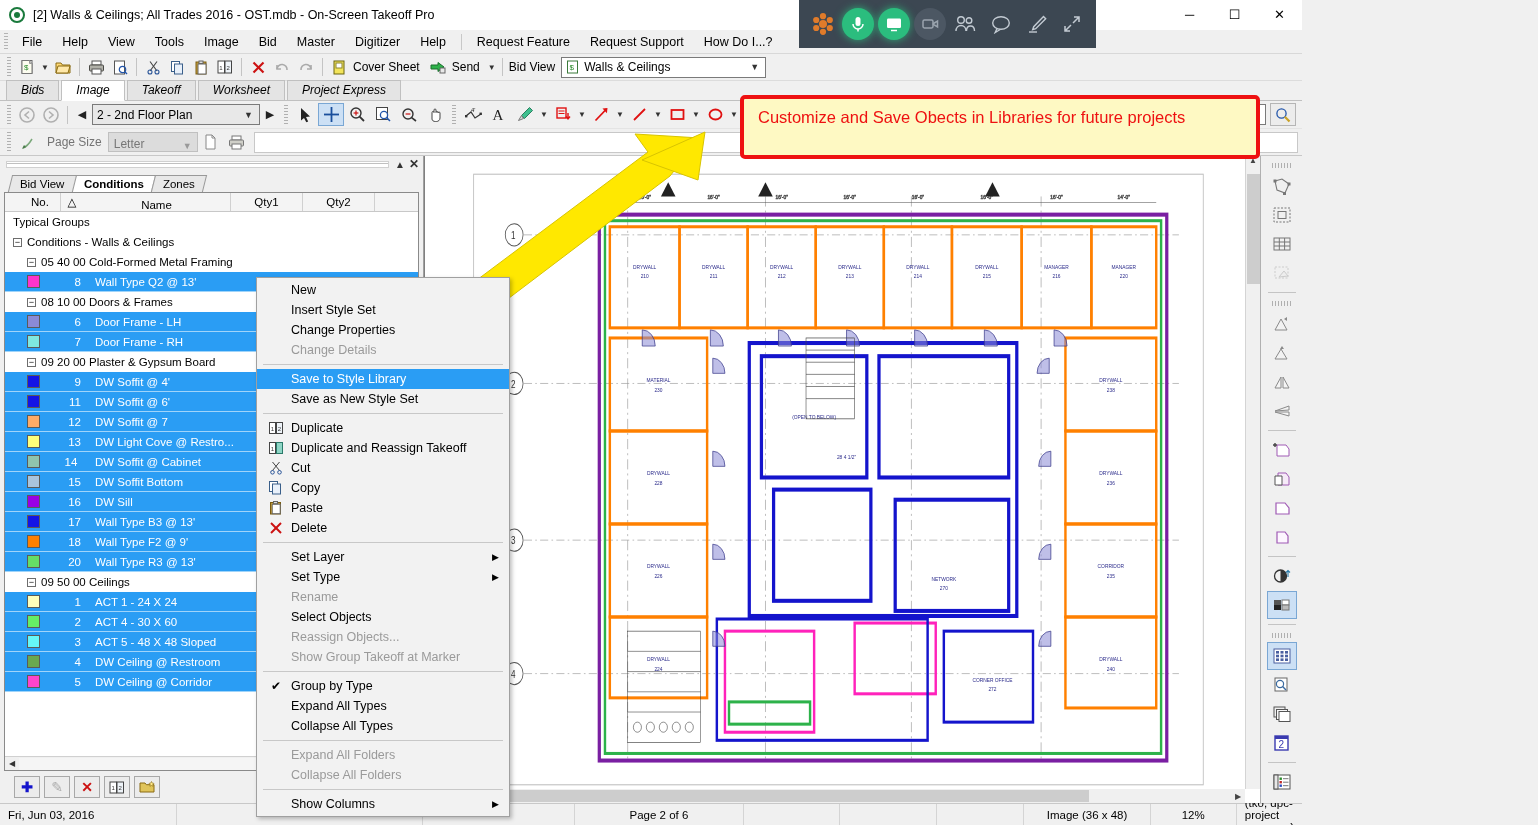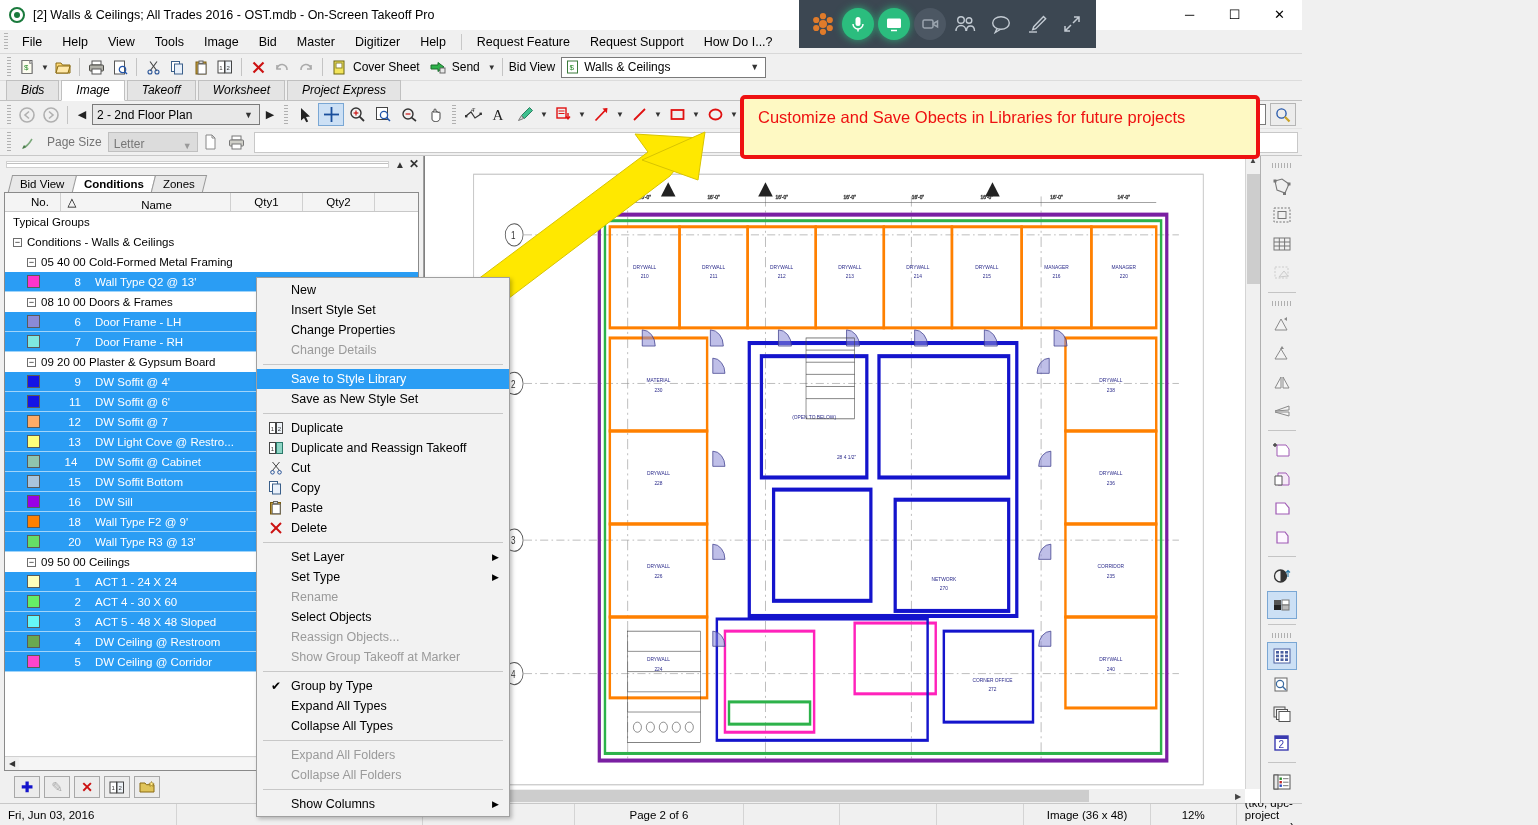--- a/index.html
+++ b/index.html
@@ -692,20 +692,29 @@
               <div class="colName">DW Soffit Bottom</div>
               <div class="colQty"></div>
               <div class="colQty"></div>
             </div>
             <div class="trow sel">
               <div style="width: 56px; flex: 0 0 auto; display: flex; justify-content: center;">
                 <span class="swatch" style="background: rgb(153, 0, 230);"></span>
               </div>
               <div style="width: 26px; flex: 0 0 auto; text-align: right; padding-right: 6px;">16</div>
               <div class="colName">DW Sill</div>
+              <div class="colQty"></div>
+              <div class="colQty"></div>
+            </div>
+            <div class="trow sel">
+              <div style="width: 56px; flex: 0 0 auto; display: flex; justify-content: center;">
+                <span class="swatch" style="background: rgb(20, 20, 230);"></span>
+              </div>
+              <div style="width: 26px; flex: 0 0 auto; text-align: right; padding-right: 6px;">17</div>
+              <div class="colName">Wall Type B3 @ 13'</div>
               <div class="colQty"></div>
               <div class="colQty"></div>
             </div>
             <div class="trow sel">
               <div style="width: 56px; flex: 0 0 auto; display: flex; justify-content: center;">
                 <span class="swatch" style="background: rgb(255, 128, 0);"></span>
               </div>
               <div style="width: 26px; flex: 0 0 auto; text-align: right; padding-right: 6px;">18</div>
               <div class="colName">Wall Type F2 @ 9'</div>
               <div class="colQty"></div>

